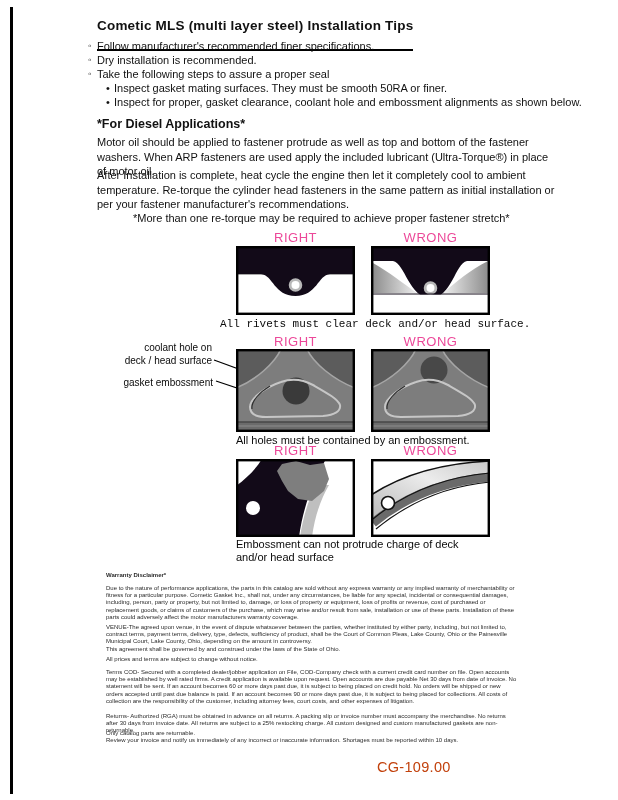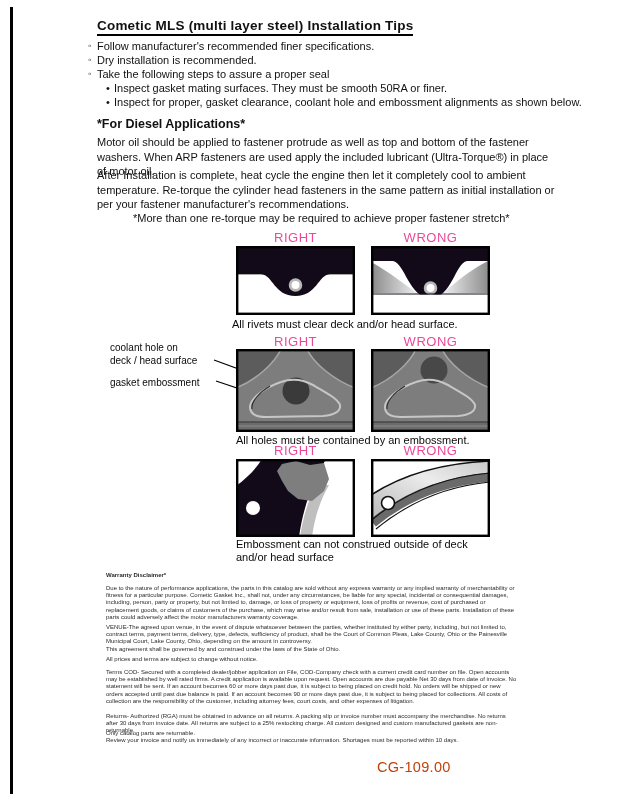--- a/index.html
+++ b/index.html
@@ -1,32 +1,32 @@
 <!DOCTYPE html>
 <html><head>
 <meta charset="utf-8">
 <style>
   html,body{margin:0;padding:0;background:#fff;}
   .page{position:relative;width:618px;height:800px;background:#fff;overflow:hidden;
         font-family:"Liberation Sans",sans-serif;color:#111;}
   .abs{position:absolute;}
   .edge-bar{left:10px;top:7px;width:3px;height:787px;background:#000;}
   .title{left:97px;top:18px;font-size:13.5px;font-weight:bold;letter-spacing:.2px;
-         border-bottom:2px solid #000;padding-bottom:1px;white-space:nowrap;}
+         border-bottom:2px solid #000;padding-bottom:16px;white-space:nowrap;}
   .tips{left:88px;top:39px;width:470px;font-size:11px;line-height:14px;}
   .tip-line{white-space:nowrap;}
   .b-mark{display:inline-block;width:9px;font-size:10px;vertical-align:top;}
   .sub{padding-left:18px;}
   .s-mark{display:inline-block;width:8px;font-size:11px;vertical-align:top;}
   .h2{left:97px;top:117px;font-size:12.5px;font-weight:bold;white-space:nowrap;}
   .para{left:97px;width:460px;font-size:11px;line-height:14.5px;}
   .p1{top:135px;} .p2{top:168px;} .note{top:211px;white-space:nowrap;margin-left:36px;}
   .fig-h{width:119px;text-align:center;font-size:13px;letter-spacing:.5px;color:#ec4899;}
   .cap{font-size:11px;line-height:13px;white-space:nowrap;color:#0a0a0a;}
-  .flabel{font-size:10px;line-height:12.5px;color:#0a0a0a;}
+  .flabel{font-size:10px;line-height:12.5px;text-align:right;color:#0a0a0a;}
   .legal{left:106px;width:412px;font-size:6px;line-height:7.2px;color:#2b2b2b;}
   .legal-h{font-weight:bold;}
   .pageno{left:377px;top:759px;font-size:14.5px;letter-spacing:.3px;color:#c2410c;white-space:nowrap;}
   svg{display:block;}
 </style>
 </head>
 <body>
 
 <div class="page">
 
@@ -75,21 +75,21 @@
     <path d="M2,17 C18,26 33,38 46,47 L2,47 Z" fill="url(#gwL)"></path>
     <path d="M117,15 C99,24 85,36 72,47 L117,47 Z" fill="url(#gwR)"></path>
     <path d="M0,0 H119 V15 H96 C84,17 81,52 59.5,52 C38,52 34,17 22,15 H0 Z" fill="#120a18"></path>
     <circle cx="59.5" cy="42" r="7.5" fill="#b8b8b8" stroke="#120a18" stroke-width="1.4"></circle>
     <circle cx="59.5" cy="42" r="4" fill="#fff"></circle>
     <rect x="2" y="48.5" width="115" height="18.5" fill="#fff"></rect>
     <line x1="2" y1="48" x2="117" y2="48" stroke="#120a18" stroke-width="1.2"></line>
     <rect x="1.2" y="1.2" width="116.6" height="66.6" fill="none" stroke="#000" stroke-width="2.4"></rect>
   </svg>
 
-  <div class="abs cap" style="left:232px;top:318px;">All rivets must clear deck and/or head surface.</div>
+  <div class="abs cap" style="left:220px;top:318px;font-family:Liberation Mono, monospace;">All rivets must clear deck and/or head surface.</div>
 
   <div class="abs fig-h" style="left:236px;top:334px;">RIGHT</div>
   <div class="abs fig-h" style="left:371px;top:334px;">WRONG</div>
 
   <div class="abs flabel" style="left:110px;top:342px;width:102px;">
     <div>coolant hole on</div>
     <div>deck / head surface</div>
   </div>
   <div class="abs flabel" style="left:110px;top:377px;width:103px;">gasket embossment</div>
 
@@ -153,21 +153,21 @@
     <rect width="119" height="78" fill="#fff"></rect>
     <path d="M0,36 C34,14 72,4 119,2 L119,16 C74,20 36,34 2,62 L0,66 Z" fill="url(#g3w)"></path>
     <path d="M0,36 C34,14 72,4 119,2" fill="none" stroke="#111" stroke-width="1.5"></path>
     <path d="M2,64 C36,36 74,22 119,18" fill="none" stroke="#6a6a6a" stroke-width="9"></path>
     <path d="M2,60 C36,32 74,18 119,14" fill="none" stroke="#111" stroke-width="1.2"></path>
     <path d="M5,70 C39,42 77,27 119,23" fill="none" stroke="#111" stroke-width="1.2"></path>
     <circle cx="17" cy="44" r="6.5" fill="#fff" stroke="#111" stroke-width="1.6"></circle>
     <rect x="1.2" y="1.2" width="116.6" height="75.6" fill="none" stroke="#000" stroke-width="2.4"></rect>
   </svg>
 
-  <div class="abs cap" style="left:236px;top:538px;">Embossment can not construed outside of deck</div>
+  <div class="abs cap" style="left:236px;top:538px;">Embossment can not protrude charge of deck</div>
   <div class="abs cap" style="left:236px;top:551px;">and/or head surface</div>
 
   <div class="abs legal legal-h" style="top:572px;">Warranty Disclaimer*</div>
   <div class="abs legal" style="top:585px;">Due to the nature of performance applications, the parts in this catalog are sold without any express warranty or any implied warranty of merchantability or fitness for a particular purpose.  Cometic Gasket Inc., shall not, under any circumstances, be liable for any special, incidental or consequential damages, including, person, party or property, but not limited to, damage, or loss of property or equipment, loss of profits or revenue, cost of purchased or replacement goods, or claims of customers of the purchase, which may arise and/or result from sale, installation or use of these parts.  Installation of these parts could adversely affect the motor manufacturers warranty coverage.</div>
   <div class="abs legal" style="top:624px;">
     <div>VENUE-The agreed upon venue, in the event of dispute whatsoever between the parties, whether instituted by either party, including, but not limited to, contract terms, payment terms, delivery, type, defects, sufficiency of product, shall be the Court of Common Pleas, Lake County, Ohio or the Painesville Municipal Court, Lake County, Ohio, depending on the amount in controversy.</div>
     <div>This agreement shall be governed by and construed under the laws of the State of Ohio.</div>
   </div>
   <div class="abs legal" style="top:656px;">All prices and terms are subject to change without notice.</div>
   <div class="abs legal" style="top:669px;">Terms COD- Secured with a completed dealer/jobber application on File, COD-Company check with a current credit card number on file.  Open accounts may be established by well rated firms.  A credit application is available upon request.  Open accounts are due payable Net 30 days from date of invoice.  No statement will be sent.  If an account becomes 60 or more days past due, it is subject to being placed on credit hold.  No orders will be shipped or new orders accepted until past due balance is paid.  If an account becomes 90 or more days past due, it is subject to being placed for collections.  All costs of collection are the responsibility of the customer, including attorney fees, court costs, and other expenses of litigation.</div>

